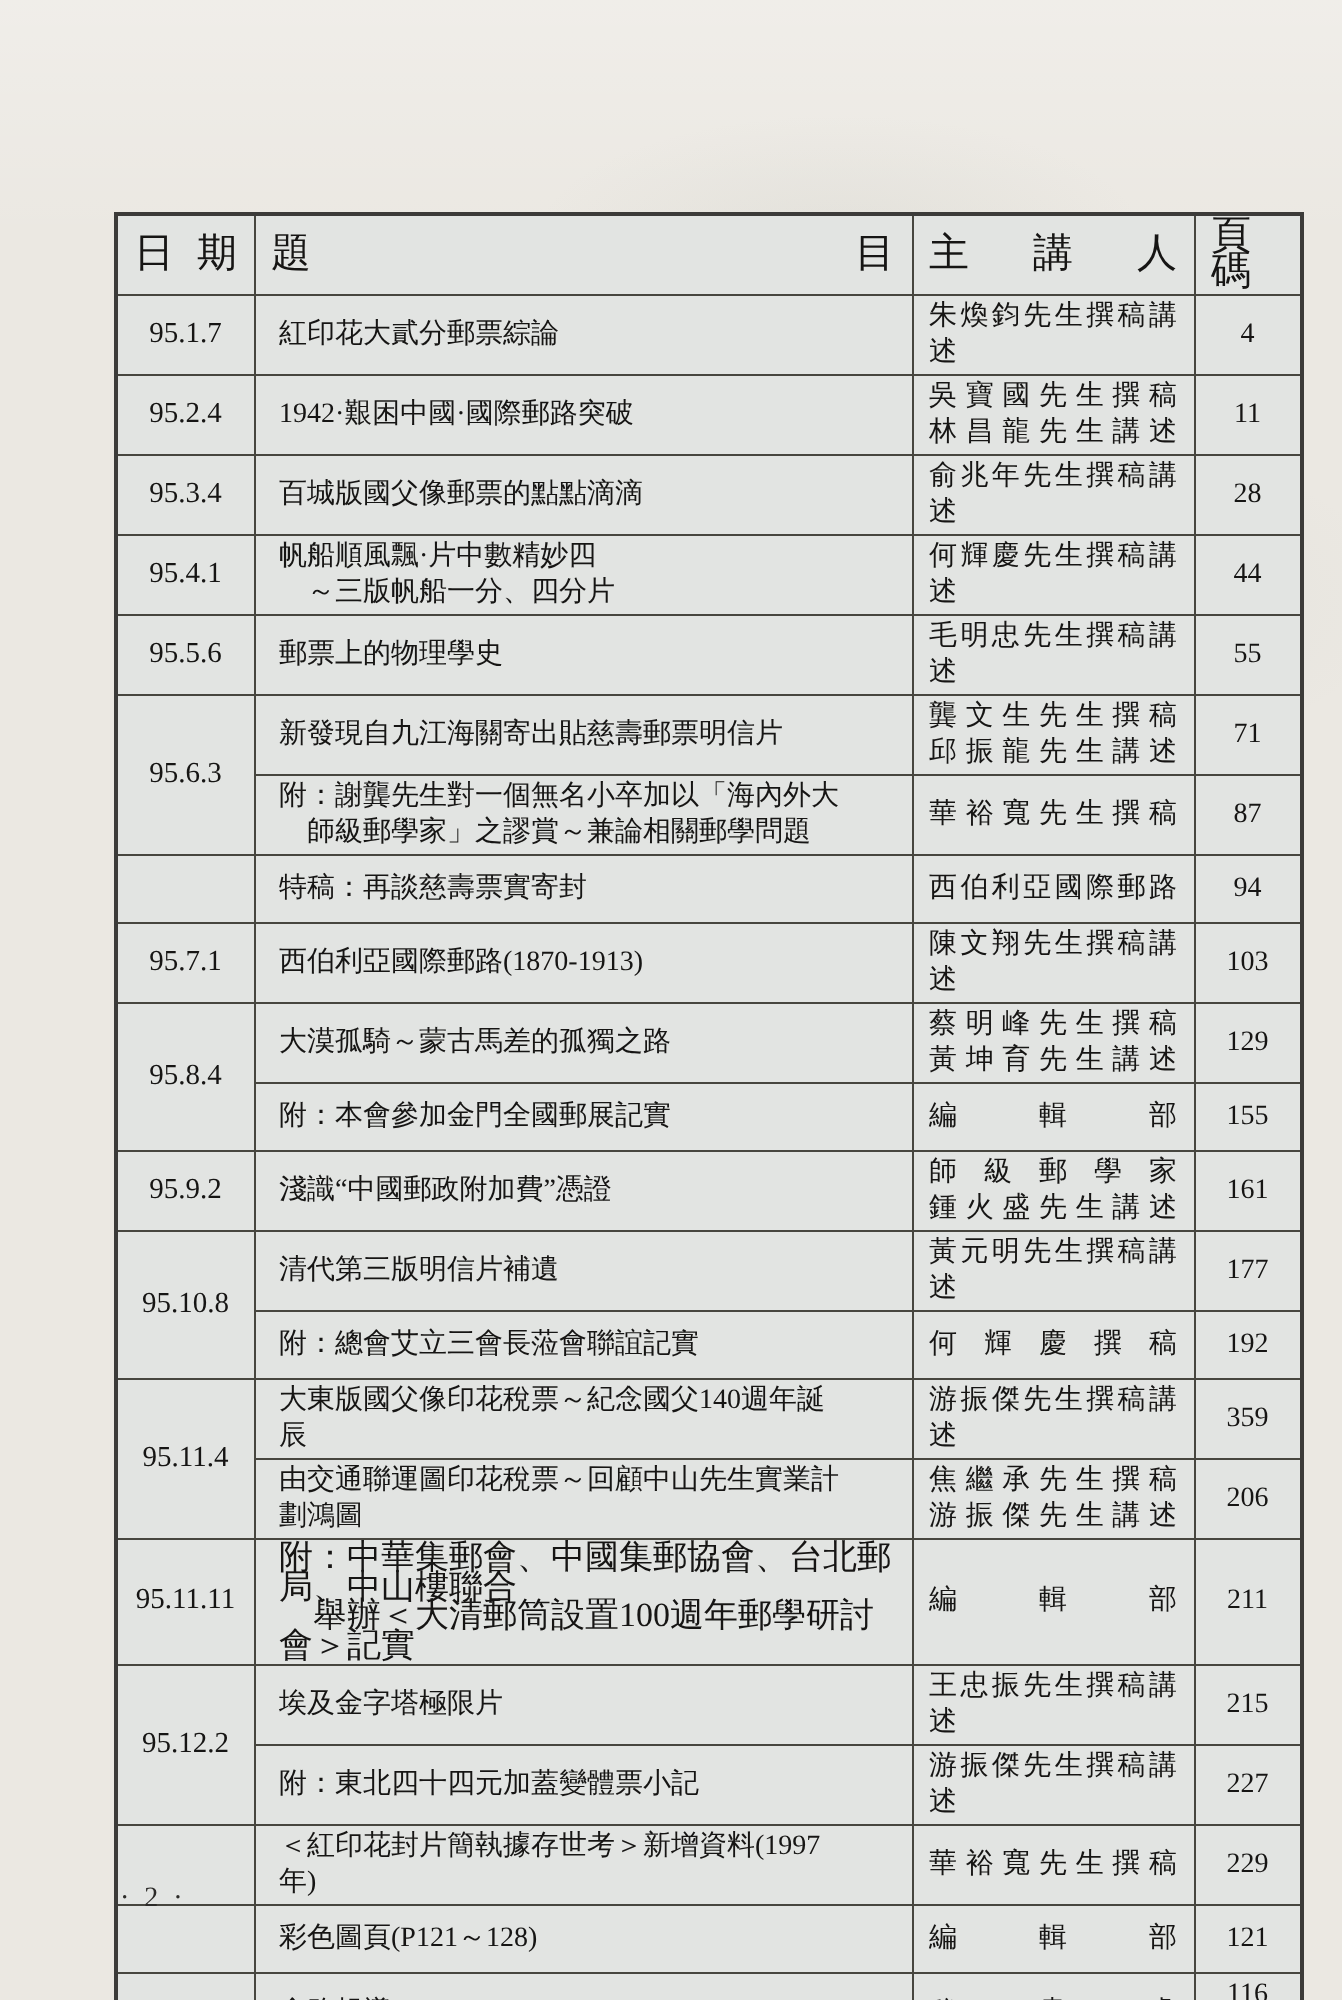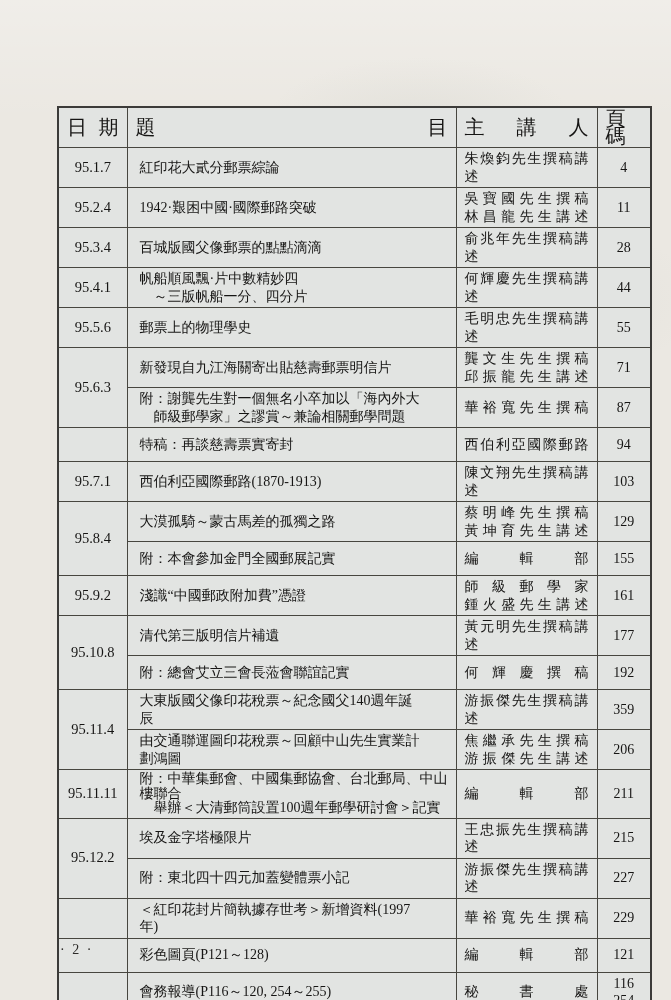--- a/index.html
+++ b/index.html
@@ -54,21 +54,21 @@
   td{height:29px;}
   .jline{
     display:block;
     text-align:justify;
     text-align-last:justify;
     -moz-text-align-last:justify;
     text-justify:inter-character;
   }
   .c-date{text-align:center;padding:2px 4px;font-size:14.5px;}
   .c-title{text-align:left;white-space:pre-line;padding-left:12px;}
-  .c-title.small{font-size:14px;line-height:14.5px;}
+  .c-title.small{font-size:17px;line-height:14.5px;}
   .c-speaker{padding:2px 8px;font-family:Liberation Serif, serif;}
   .c-page{text-align:center;white-space:pre-line;padding:2px 4px;}
   .footer-page{
     position:absolute;left:60px;top:942px;
     font-size:14px;letter-spacing:2px;color:#2c2b29;
   }
 </style>
 </head>
 <body>
 

